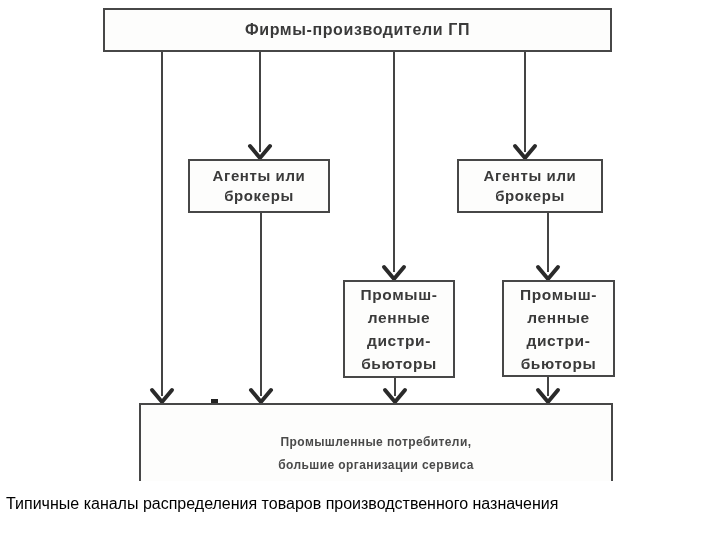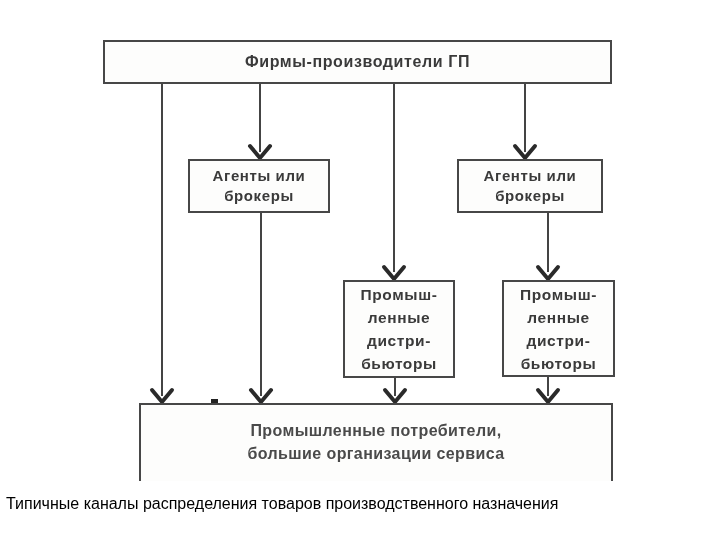--- a/index.html
+++ b/index.html
@@ -33,21 +33,20 @@
     color: #3a3a3a;
     font-weight: bold;
     white-space: pre-line;
   }
   .node .lbl { white-space: pre-line; }
   .box-producers {
     left: 103px; top: 8px;
     width: 509px; height: 44px;
     font-size: 16px;
     letter-spacing: 0.6px;
-    margin-top: 32px;
   }
   .box-agents-left {
     left: 188px; top: 159px;
     width: 142px; height: 54px;
     font-size: 15px;
     line-height: 20px;
     letter-spacing: 0.6px;
   }
   .box-agents-right {
     left: 457px; top: 159px;
@@ -67,26 +66,26 @@
     left: 502px; top: 280px;
     width: 113px; height: 97px;
     font-size: 15.5px;
     line-height: 23px;
     letter-spacing: 0.6px;
   }
   .box-consumers {
     left: 139px; top: 403px;
     width: 474px; height: 78px;
     border-bottom: none;
-    font-size: 16px;
+    font-size: 12px;
     line-height: 23px;
     letter-spacing: 0.4px;
     color: #4a4a4a;
     align-items: flex-start;
-    padding-top: 14px;
+    padding-top: 26px;
   }
   .caption {
     position: absolute;
     left: 6px; top: 492px;
     width: 710px;
     font-size: 16px;
     line-height: 24px;
     color: #000000;
     letter-spacing: 0px;
     white-space: nowrap;

